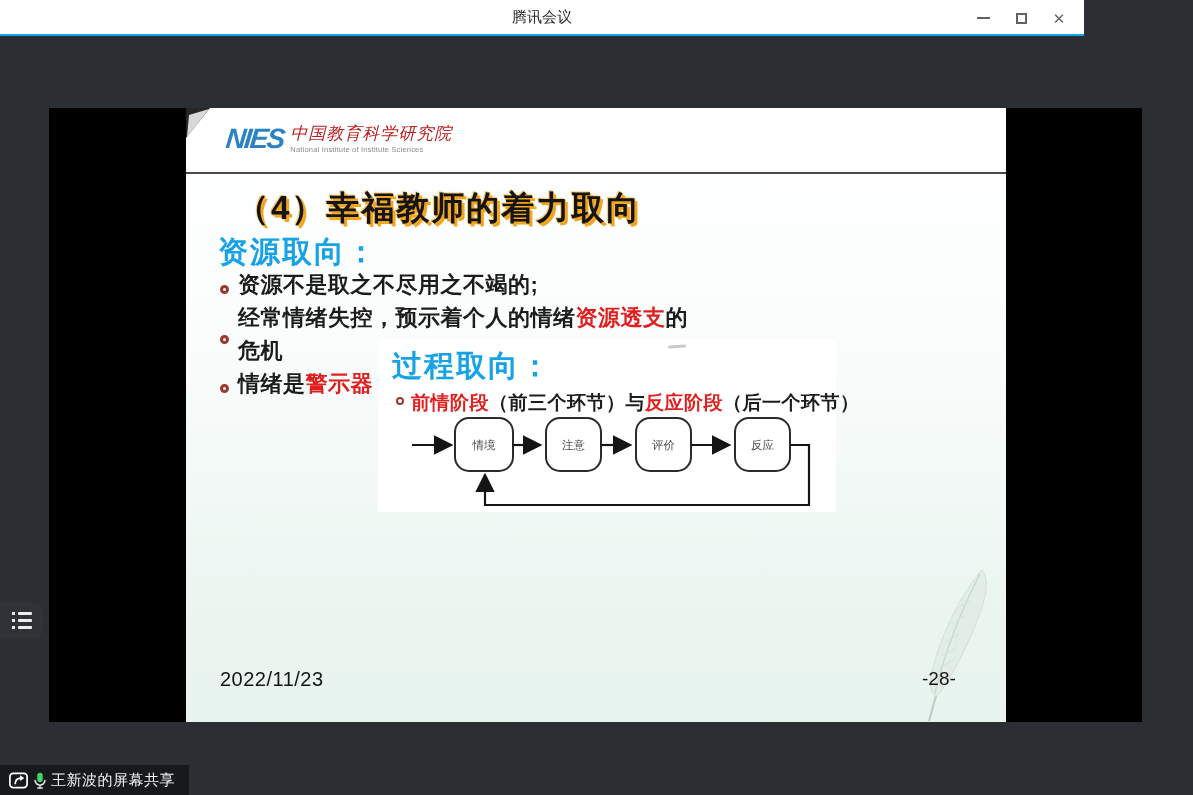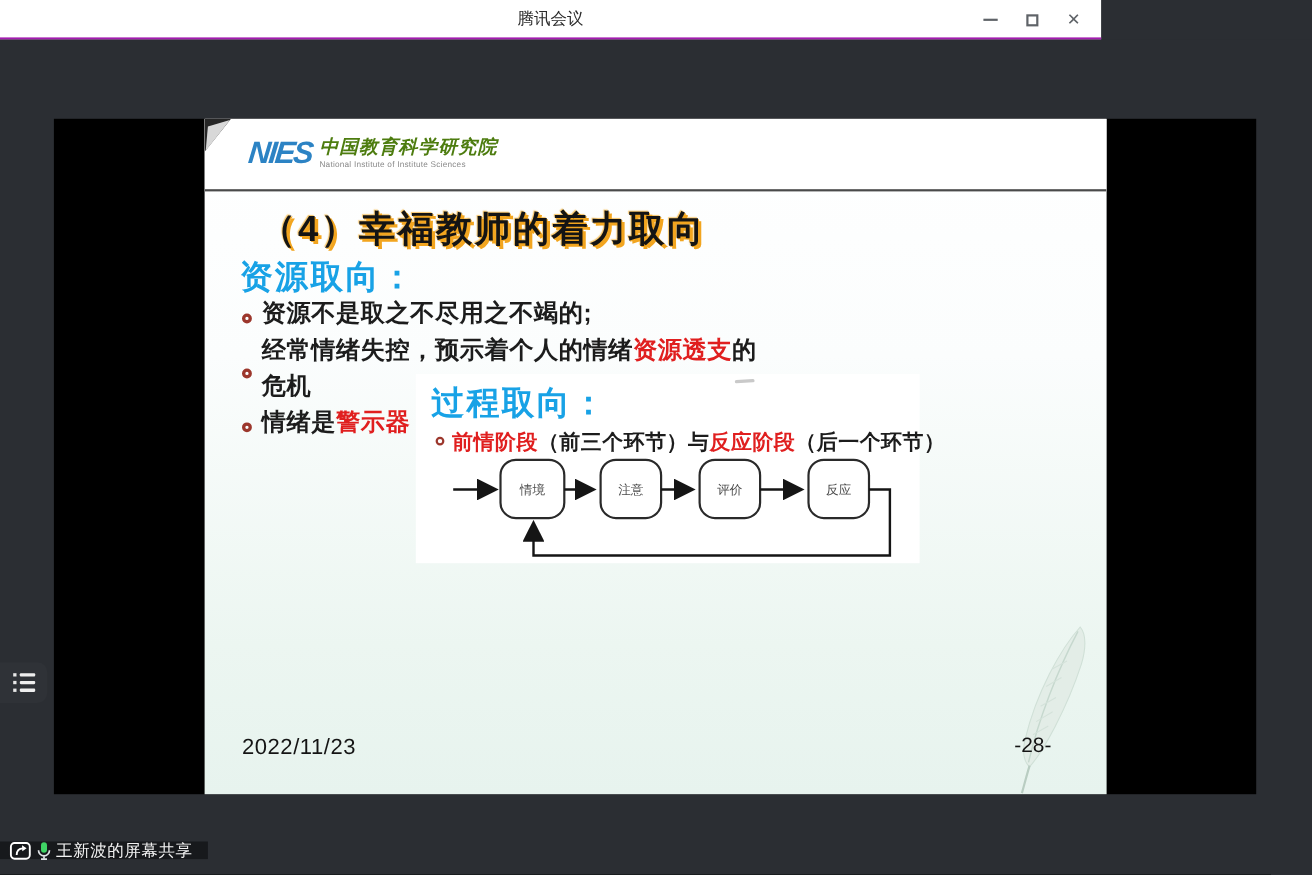--- a/index.html
+++ b/index.html
@@ -1,22 +1,22 @@
 <!DOCTYPE html>
 <html><head>
 <meta charset="utf-8">
 <style>
   * { margin:0; padding:0; box-sizing:border-box; }
   html,body { width:1193px; height:795px; }
   body { font-family:"Liberation Sans", sans-serif; background:#2b2e33; overflow:hidden; }
 
   
-  .titlebar { position:relative; width:1001px; height:36px; background:#ffffff;
+  .titlebar { position:relative; width:1084px; height:36px; background:#ffffff;
               display:flex; align-items:center; justify-content:center;
-              border-bottom:2px solid #a21caf; }
+              border-bottom:2px solid #0ea5e9; }
   .window-title { font-size:15px; color:#2b2b2b; }
   .tb-controls { position:absolute; right:6px; top:0; height:36px; display:flex; }
   .tb-btn { width:38px; height:36px; display:flex; align-items:center; justify-content:center;
             color:#5f6368; cursor:pointer; }
   .ico-min { width:13px; height:0; border-top:2px solid #5f6368; display:block; }
   .ico-max { width:11px; height:11px; border:2px solid #5f6368; display:block; }
   .ico-close { font-size:15px; line-height:1; color:#5f6368; }
 
   
   .content { position:relative; width:1193px; height:759px; background:#2b2e33; }
@@ -25,22 +25,22 @@
   
   .slide { position:absolute; left:186px; top:72px; width:820px; height:614px;
            background:linear-gradient(180deg,#ffffff 0%, #fbfdfd 35%, #ecf6f1 78%, #e7f3ee 100%);
            overflow:hidden; }
   .slide-header { position:absolute; left:0; top:0; width:820px; height:66px; background:#fff;
                   border-bottom:2px solid #4a4a4a; }
   .corner-fold { position:absolute; left:0; top:0; }
   .logo { position:absolute; left:40px; top:16px; display:flex; align-items:flex-start; gap:7px; }
   .logo-abbr { font-size:28px; font-weight:bold; font-style:italic; color:#2c83c4;
                letter-spacing:-2px; transform:skew(-6deg); line-height:1.1; }
-  .logo-cn { font-family:"Liberation Serif", serif; font-style:italic; font-weight:bold;
-             font-size:17px; color:#4d7c0f; letter-spacing:1px; line-height:1.2; }
+  .logo-cn { font-family:"Liberation Serif", serif; font-style:italic; font-weight:normal;
+             font-size:17px; color:#b91c1c; letter-spacing:1px; line-height:1.2; }
   .logo-en { font-size:7.5px; color:#8a8a8a; letter-spacing:.2px; margin-top:1px; }
 
   .slide-title { position:absolute; left:50px; top:78px; font-size:33px; font-weight:bold; color:#141414;
                  letter-spacing:2px;
                  text-shadow:3px 3px 0 #f2a51f, 1px 1px 0 #f3ab2b, -1px -1px 1px rgba(244,178,54,.75);text-align:right; }
 
   .heading-cyan { color:#18a2e6; font-weight:bold; font-size:30px; letter-spacing:2px; }
   .res-heading { position:absolute; left:32px; top:124px; }
   .proc-heading { position:absolute; left:206px; top:238px; }
 
@@ -70,21 +70,21 @@
   .page-num { position:absolute; left:736px; top:560px; font-size:19px; color:#141414; }
 
   
   .list-btn { position:absolute; left:0; top:566px; width:43px; height:37px; background:#2f3237;
               border-radius:0 9px 9px 0; display:flex; align-items:center; justify-content:center; cursor:pointer; }
   .list-icon { display:flex; flex-direction:column; gap:4px; }
   .list-icon .row { display:flex; align-items:center; gap:3px; }
   .list-icon .dot { width:3px; height:3px; background:#e8e8e8; }
   .list-icon .bar { width:14px; height:3px; background:#eeeeee; border-radius:1px; }
 
-  .share-badge { position:absolute; left:0; top:729px; height:16px; background:#17191c;
+  .share-badge { position:absolute; left:0; top:729px; height:30px; background:#17191c;
                  display:flex; align-items:center; gap:1px; padding:0 14px 0 8px; }
   .share-badge .label { color:#f2f2f2; font-size:15px; letter-spacing:.5px; }
   .badge-ico { display:flex; align-items:center; }
 </style>
 </head>
 <body>
 
 <div class="titlebar">
   <span class="window-title">腾讯会议</span>
   <div class="tb-controls">

